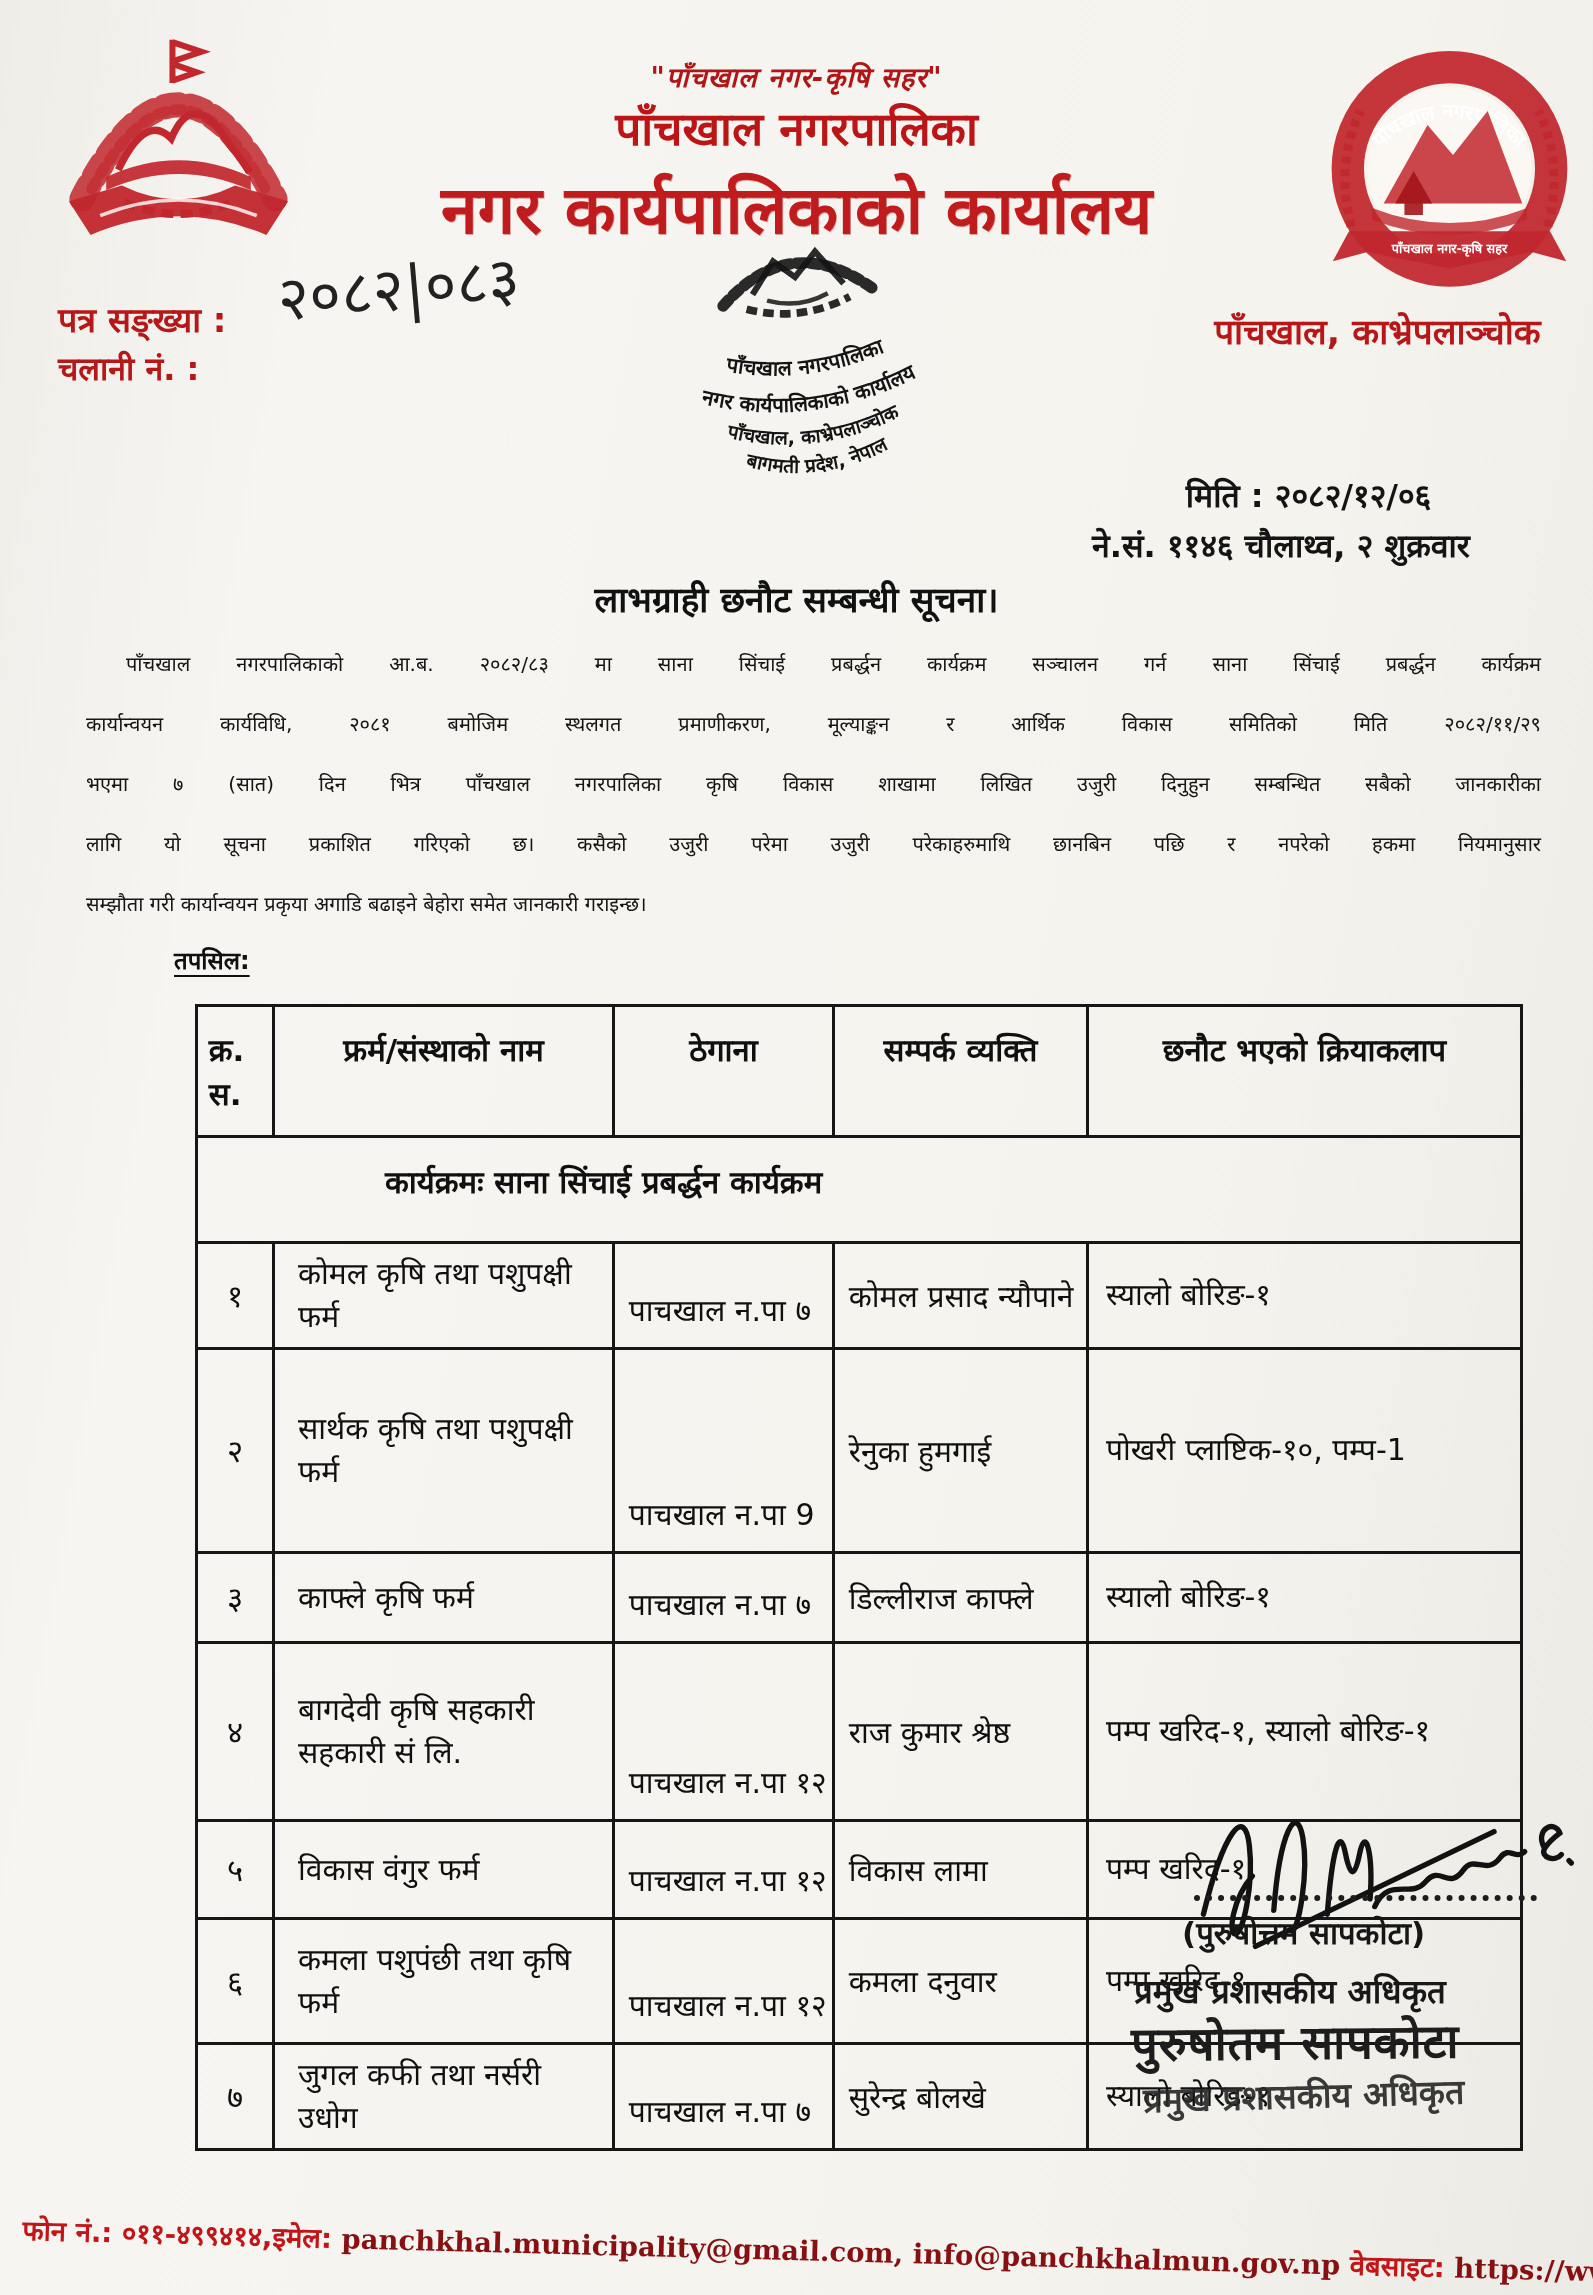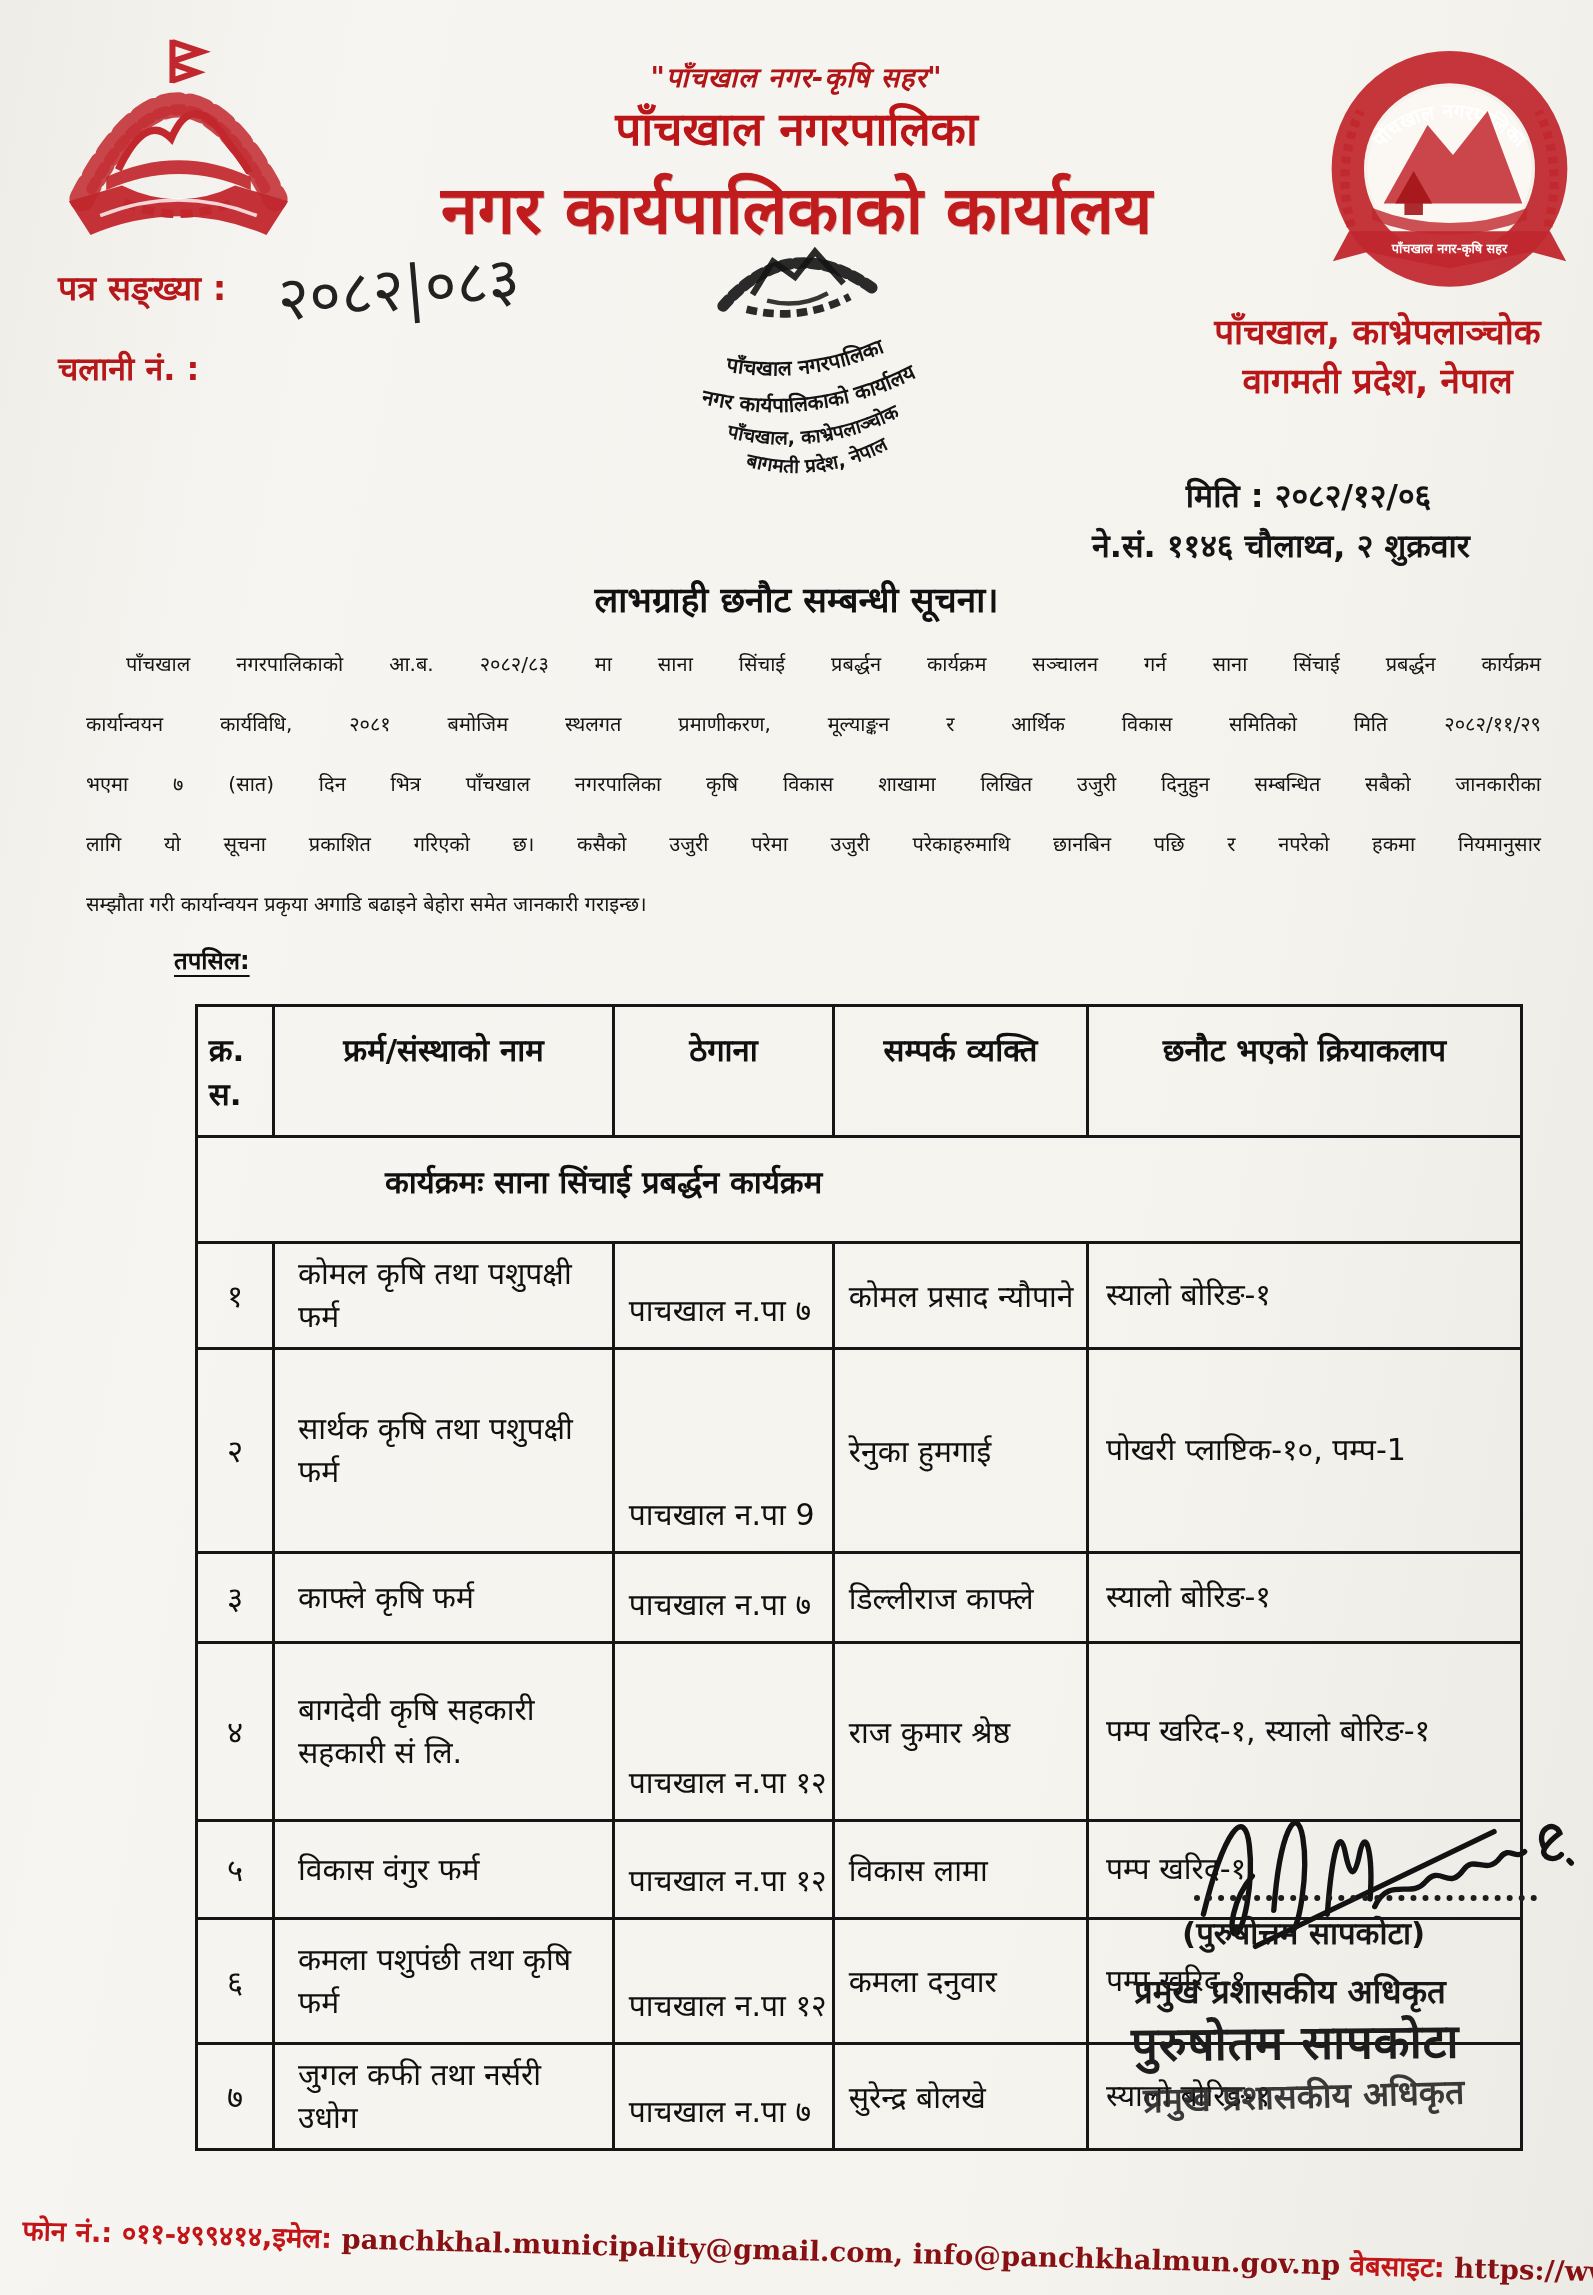--- a/index.html
+++ b/index.html
@@ -15,21 +15,21 @@
     background:linear-gradient(100deg,#efede8 0%, #f6f5f1 18%, #f4f3ee 70%, #eceae5 100%);
     font-family:"DejaVu Sans","Liberation Sans",sans-serif;
     color:var(--ink);
     overflow:hidden;
   }
   .abs{position:absolute;}
   .center{left:0;width:100%;text-align:center;}
   .tagline{top:58px;font-size:27.5px;font-style:italic;font-weight:600;letter-spacing:0.8px;color:#b01618;}
   .muni-title{top:96px;font-size:46px;font-weight:700;color:#bb1517;}
   .office-title{top:162px;font-size:66px;font-weight:700;color:#c01b1d;text-shadow:0.8px 0.8px 0 rgba(160,20,20,.35);}
-  .letter-no{left:58px;top:264px;font-size:34px;font-weight:600;color:#b61719;}
+  .letter-no{left:58px;top:296px;font-size:34px;font-weight:600;color:#b61719;}
   .letter-no-value{left:277px;top:245px;font-size:61px;font-weight:500;color:#222;transform:rotate(-5deg);font-family:"DejaVu Serif","Liberation Serif",serif;}
   .chalani{left:58px;top:346px;font-size:32px;font-weight:600;color:#b61719;}
   .addr-block{left:1171px;top:308px;width:413px;text-align:center;}
   .addr-line{font-size:35px;font-weight:600;color:#b81719;line-height:49px;}
   .miti{left:1056px;top:473px;width:505px;text-align:center;font-size:32px;font-weight:600;color:#141414;}
   .nesam{left:979px;top:523px;width:604px;text-align:center;font-size:32px;font-weight:600;color:#141414;}
   .notice-title{top:575px;font-size:35px;font-weight:700;color:#111;}
   .body-block{left:86px;top:634px;width:1455px;}
   .body-line{font-size:20px;line-height:60px;color:#151515;text-align:justify;text-align-last:justify;white-space:nowrap;}
   .body-line:last-child{text-align-last:left;white-space:normal;}
@@ -128,21 +128,20 @@
       <text font-size="25"><textPath href="#arc4" startOffset="50%">बागमती प्रदेश, नेपाल</textPath></text>
     </g>
   </svg>
 
   <div class="abs letter-no">पत्र सङ्ख्या :</div>
   <div class="abs letter-no-value">२०८२|०८३</div>
   <div class="abs chalani">चलानी नं. :</div>
 
   <div class="abs addr-block">
     <div class="addr-line">पाँचखाल, काभ्रेपलाञ्चोक</div>
-    <div class="addr-line">वागमती प्रदेश, नेपाल</div>
   </div>
 
   <div class="abs miti">मिति : २०८२/१२/०६</div>
   <div class="abs nesam">ने.सं. ११४६  चौलाथ्व, २ शुक्रवार</div>
 
   <div class="abs center notice-title">लाभग्राही छनौट सम्बन्धी सूचना।</div>
 
   <div class="abs body-block">
       <div class="body-line">पाँचखाल नगरपालिकाको आ.ब. २०८२/८३ मा साना सिंचाई प्रबर्द्धन कार्यक्रम सञ्चालन गर्न साना सिंचाई प्रबर्द्धन कार्यक्रम</div>
       <div class="body-line">कार्यान्वयन कार्यविधि, २०८१ बमोजिम स्थलगत प्रमाणीकरण, मूल्याङ्कन र आर्थिक विकास समितिको मिति २०८२/११/२९</div>

